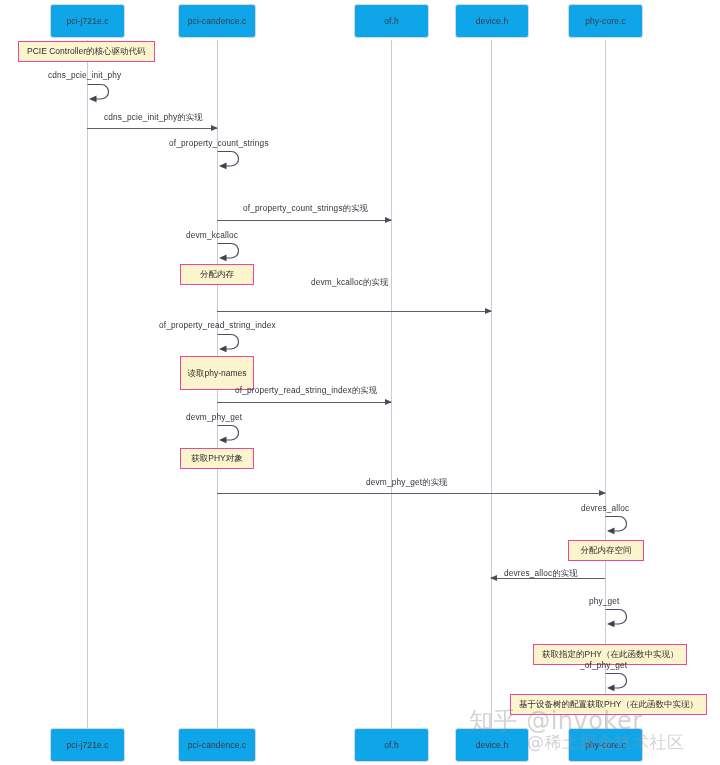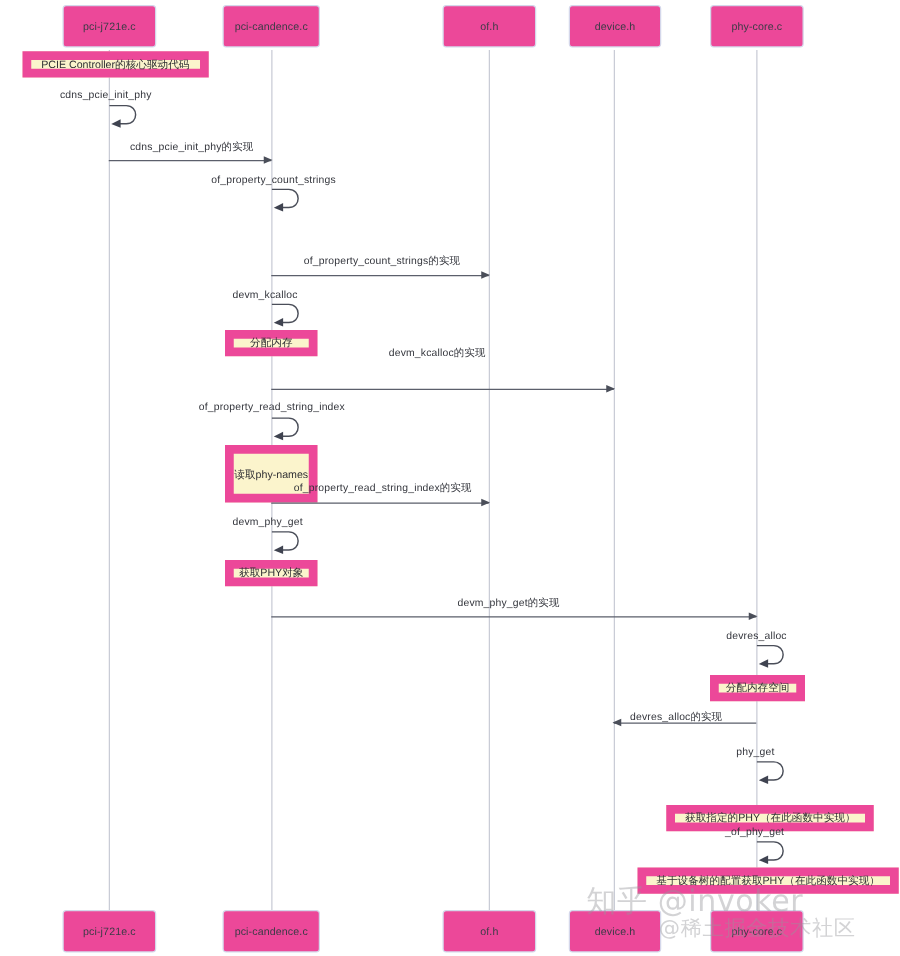--- a/index.html
+++ b/index.html
@@ -21,37 +21,37 @@
   .lifeline {
     position: absolute;
     width: 1px;
     background: #c9ccd6;
   }
 
   
   .actor {
     position: absolute;
     height: 34px;
-    background: #ec4899;
+    background: #0ea5e9;
     border: 1px solid #d4d7ea;
     border-radius: 3px;
     color: #3b3b46;
     font-size: 8.5px;
     letter-spacing: .1px;
     display: flex;
     align-items: center;
     justify-content: center;
     white-space: nowrap;
   }
 
   
   .note {
     position: absolute;
     background: #fbf4cc;
-    border: 7px solid #ec4899;
+    border: 1px solid #ec4899;
     color: #2f2f33;
     font-size: 8.5px;
     line-height: 1;
     display: flex;
     align-items: center;
     justify-content: center;
     white-space: nowrap;
     padding: 0 8px;
     height: 21px;
   }

